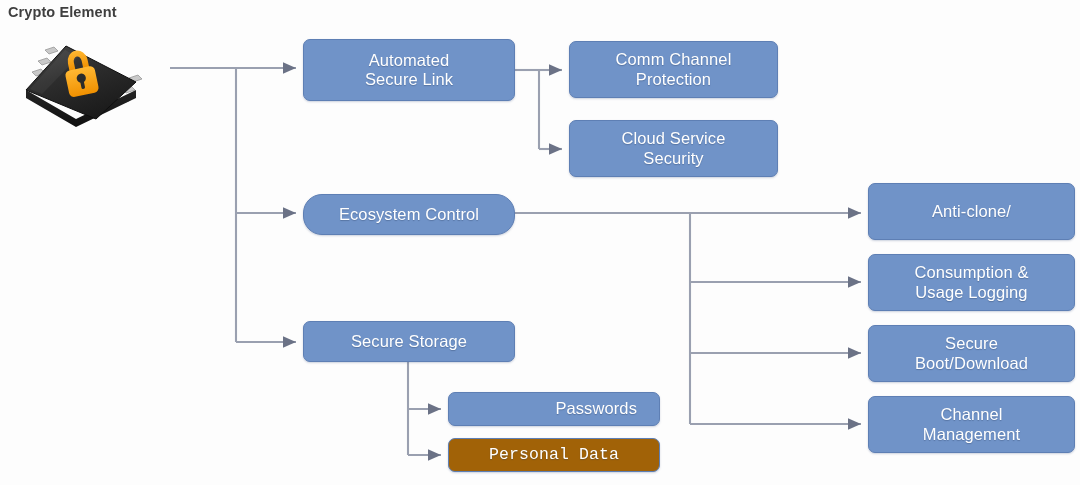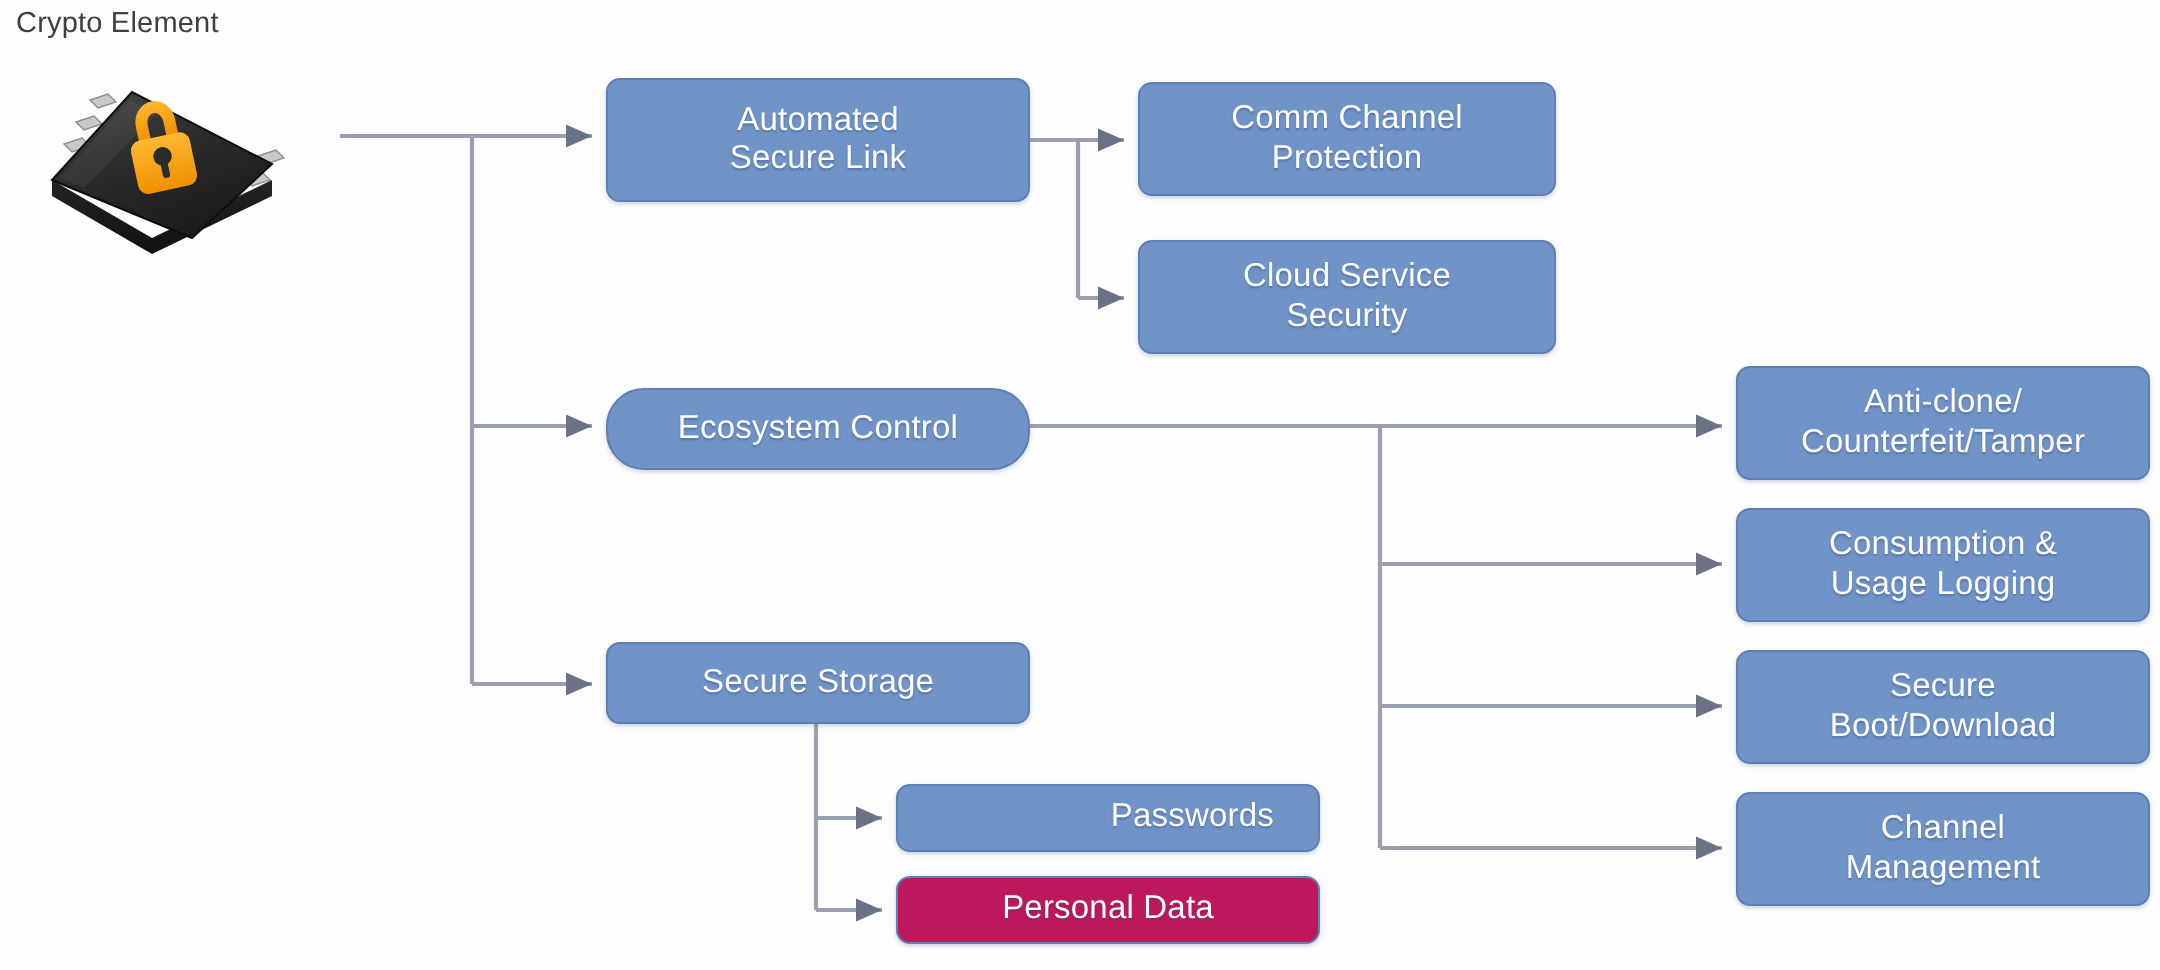--- a/index.html
+++ b/index.html
@@ -17,21 +17,21 @@
     width: 1080px;
     height: 485px;
     background: #fdfdfd;
     overflow: hidden;
   }
   #title {
     position: absolute;
     left: 8px;
     top: 4px;
     font-size: 14.5px;
-    font-weight: normal;
+    font-weight: bold;
     color: #3f3f3f;
     letter-spacing: 0.1px;
     white-space: nowrap;
   }
   
   #chip-icon {
     position: absolute;
     left: 8px;
     top: 28px;
     width: 152px;
@@ -182,29 +182,28 @@
   <div class="node" style="left: 303px; top: 321px; width: 212px; height: 41px; background: rgb(112, 147, 200); border-color: rgb(94, 127, 180); color: rgb(255, 255, 255);">
       <span class="lbl">
         <span class="ln">Secure Storage</span>
       </span>
     </div>
   <div class="node" style="left: 448px; top: 392px; width: 212px; height: 34px; background: rgb(112, 147, 200); border-color: rgb(94, 127, 180); color: rgb(255, 255, 255); justify-content: flex-end;">
       <span class="lbl">
         <span class="ln">Passwords</span>
       </span>
     </div>
-  <div class="node" style="left: 448px; top: 438px; width: 212px; height: 34px; background: #be185d; border-color: rgb(94, 127, 180); color: rgb(255, 255, 255);">
+  <div class="node" style="left: 448px; top: 438px; width: 212px; height: 34px; background: #a16207; border-color: rgb(94, 127, 180); color: rgb(255, 255, 255); font-family: Liberation Mono, monospace;">
       <span class="lbl">
         <span class="ln">Personal Data</span>
       </span>
     </div>
   <div class="node" style="left: 868px; top: 183px; width: 207px; height: 57px; background: rgb(112, 147, 200); border-color: rgb(94, 127, 180); color: rgb(255, 255, 255);">
       <span class="lbl">
         <span class="ln">Anti-clone/</span>
-        <span class="ln">Counterfeit/Tamper</span>
       </span>
     </div>
   <div class="node" style="left: 868px; top: 254px; width: 207px; height: 57px; background: rgb(112, 147, 200); border-color: rgb(94, 127, 180); color: rgb(255, 255, 255);">
       <span class="lbl">
         <span class="ln">Consumption &amp;</span>
         <span class="ln">Usage Logging</span>
       </span>
     </div>
   <div class="node" style="left: 868px; top: 325px; width: 207px; height: 57px; background: rgb(112, 147, 200); border-color: rgb(94, 127, 180); color: rgb(255, 255, 255);">
       <span class="lbl">

